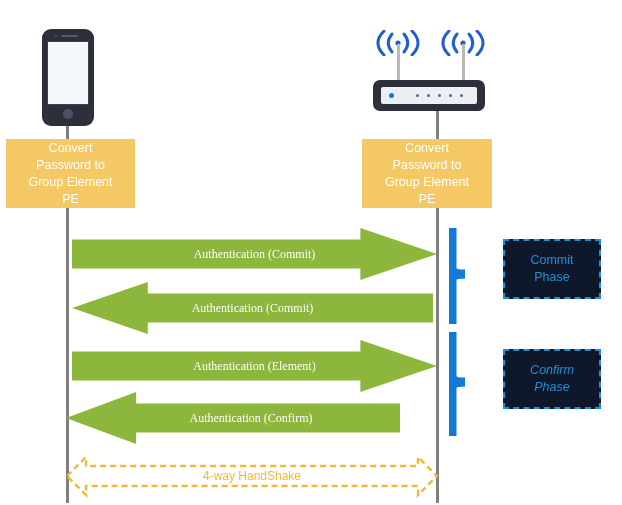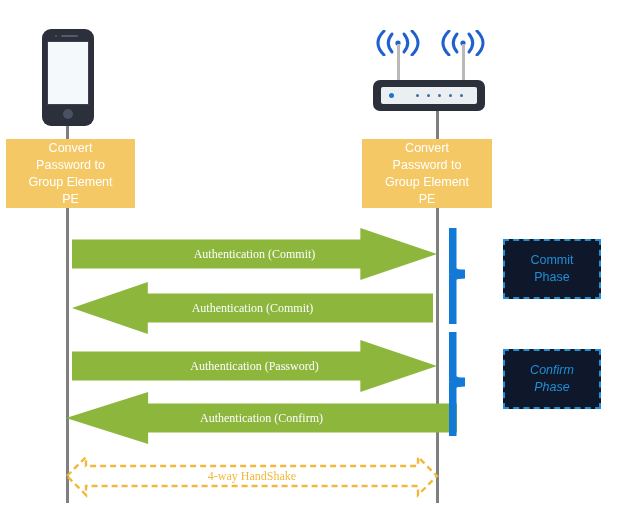--- a/index.html
+++ b/index.html
@@ -138,21 +138,21 @@
     align-items: center;
     justify-content: center;
   }
   .msg-arrow span { position: relative; z-index: 2; font-family: Liberation Serif, serif; }
   .msg-arrow.right { clip-path: polygon(0 22%, 79% 22%, 79% 0, 100% 50%, 79% 100%, 79% 78%, 0 78%); }
   .msg-arrow.left  { clip-path: polygon(0 50%, 21% 0, 21% 22%, 100% 22%, 100% 78%, 21% 78%, 21% 100%); }
 
   #msg-commit-req  { left: 72px; top: 228px; width: 365px; height: 52px; }
   #msg-commit-resp { left: 72px; top: 282px; width: 361px; height: 52px; }
   #msg-confirm-req { left: 72px; top: 340px; width: 365px; height: 52px; }
-  #msg-confirm-resp{ left: 66px; top: 392px; width: 391px; height: 52px; }
+  #msg-confirm-resp{ left: 66px; top: 392px; width: 298px; height: 52px; padding-left: 36px; }
 
   
   .brace {
     position: absolute;
     width: 32px;
   }
   #brace-commit  { left: 449px; top: 228px; height: 96px; }
   #brace-confirm { left: 449px; top: 332px; height: 104px; }
 
   
@@ -181,21 +181,20 @@
     font-size: 12px;
     display: flex;
     align-items: center;
     justify-content: center;
   }
   #handshake-label {
     position: relative;
     z-index: 3;
     background: #ffffff;
     padding: 0 6px;
-    font-family: Liberation Serif, serif;
   }
   #handshake-svg {
     position: absolute;
     left: 0; top: 0;
   }
 </style>
 </head>
 <body>
 
 <div id="canvas">
@@ -245,21 +244,21 @@
   <div class="process-box" id="process-box-client">Convert Password to Group Element PE</div>
   <div class="process-box" id="process-box-ap">Convert Password to Group Element PE</div>
 
   <div class="msg-arrow right" id="msg-commit-req">
     <span>Authentication (Commit)</span>
   </div>
   <div class="msg-arrow left" id="msg-commit-resp">
     <span>Authentication (Commit)</span>
   </div>
   <div class="msg-arrow right" id="msg-confirm-req">
-    <span>Authentication (Password)</span>
+    <span>Authentication (Element)</span>
   </div>
   <div class="msg-arrow left" id="msg-confirm-resp">
     <span>Authentication (Confirm)</span>
   </div>
 
   <svg class="brace" id="brace-commit" viewBox="0 0 32 96" preserveAspectRatio="none">
     <path d="M3 0 C3 0 3 36 3 40 C3 46 10 46 16 46 C10 46 3 46 3 52 C3 56 3 96 3 96" fill="none" stroke="#1279d6" stroke-width="9" stroke-linecap="butt"></path>
   </svg>
   <svg class="brace" id="brace-confirm" viewBox="0 0 32 104" preserveAspectRatio="none">
     <path d="M3 0 C3 0 3 40 3 44 C3 50 10 50 16 50 C10 50 3 50 3 56 C3 60 3 104 3 104" fill="none" stroke="#1279d6" stroke-width="9" stroke-linecap="butt"></path>

